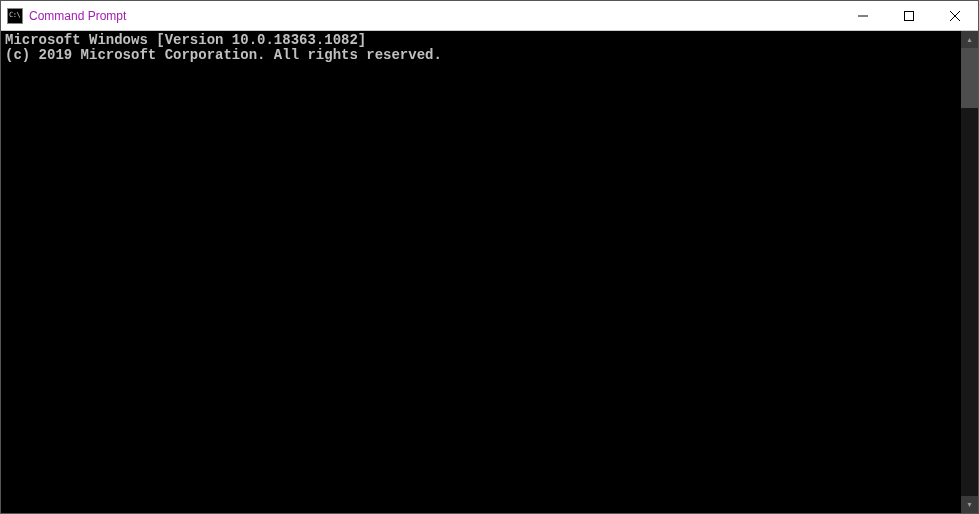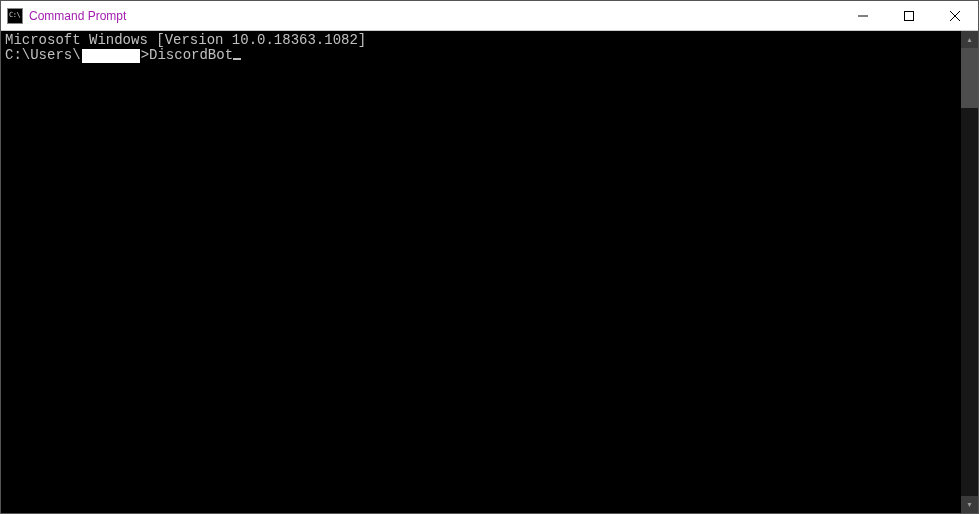--- a/index.html
+++ b/index.html
@@ -90,20 +90,21 @@
       color: #c0c0c0;
       font-family: Consolas, "Courier New", monospace;
       font-size: 14px;
       line-height: 15px;
       padding: 2px 4px;
       white-space: pre;
       overflow: hidden;
     }
     .terminal-line {
       display: block;
+      font-weight: bold;
     }
     .redacted {
       display: inline-block;
       background: #fff;
       color: #fff;
       width: 58px;
       height: 14px;
       vertical-align: text-bottom;
       margin: 0 1px;
     }
@@ -171,21 +172,21 @@
       </button>
       <button class="win-btn">
         <svg viewBox="0 0 10 10">
             <line x1="0" y1="0" x2="10" y2="10" stroke="#000" stroke-width="1"></line>
             <line x1="10" y1="0" x2="0" y2="10" stroke="#000" stroke-width="1"></line>
           </svg>
       </button>
     </div>
   </div>
   <div class="client-area">
-    <div class="terminal"><span class="terminal-line">Microsoft Windows [Version 10.0.18363.1082]</span><span class="terminal-line"></span><span class="terminal-line"><span>C:\Users\</span><span class="redacted"></span><span>&gt;</span><span>DiscordBot</span><span class="cursor"></span></span></div>
+    <div class="terminal"><span class="terminal-line">Microsoft Windows [Version 10.0.18363.1082]</span><span class="terminal-line">(c) 2019 Microsoft Corporation. All rights reserved.</span><span class="terminal-line"></span></div>
     <div class="scrollbar">
       <button class="scroll-btn">
         <span>▴</span>
       </button>
       <div class="scroll-track">
         <div class="scroll-thumb"></div>
       </div>
       <button class="scroll-btn">
         <span>▾</span>
       </button>

